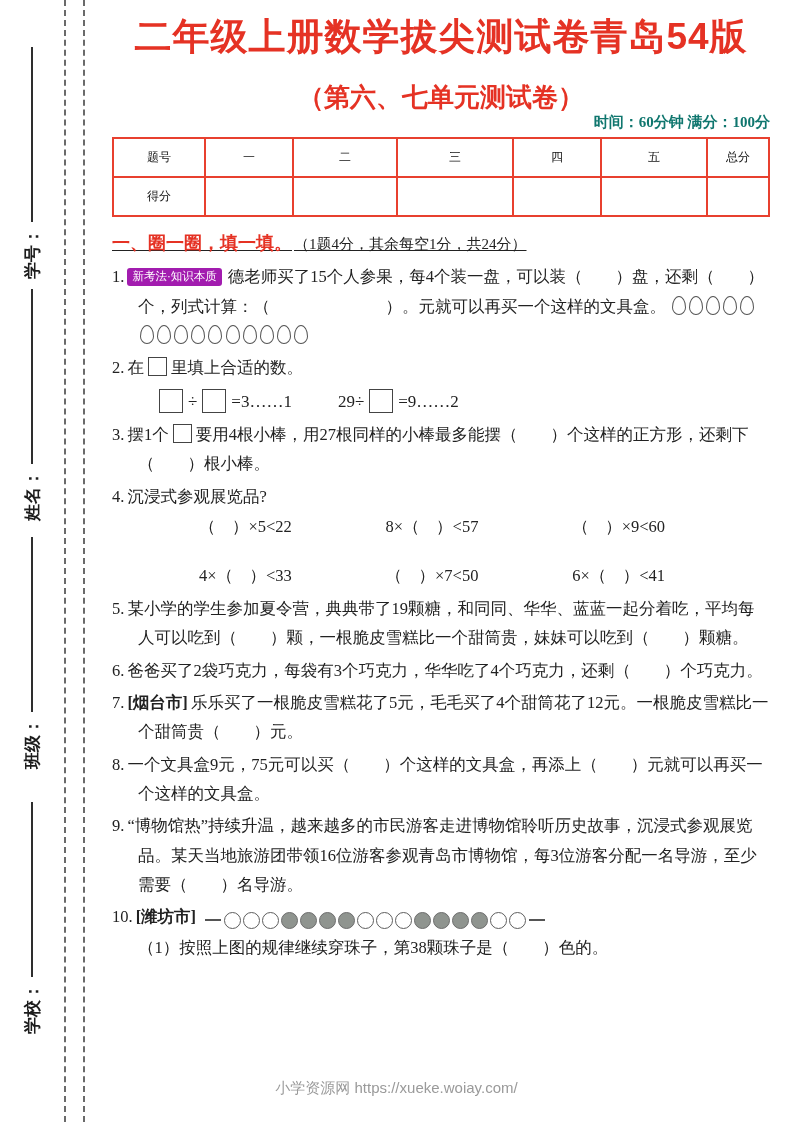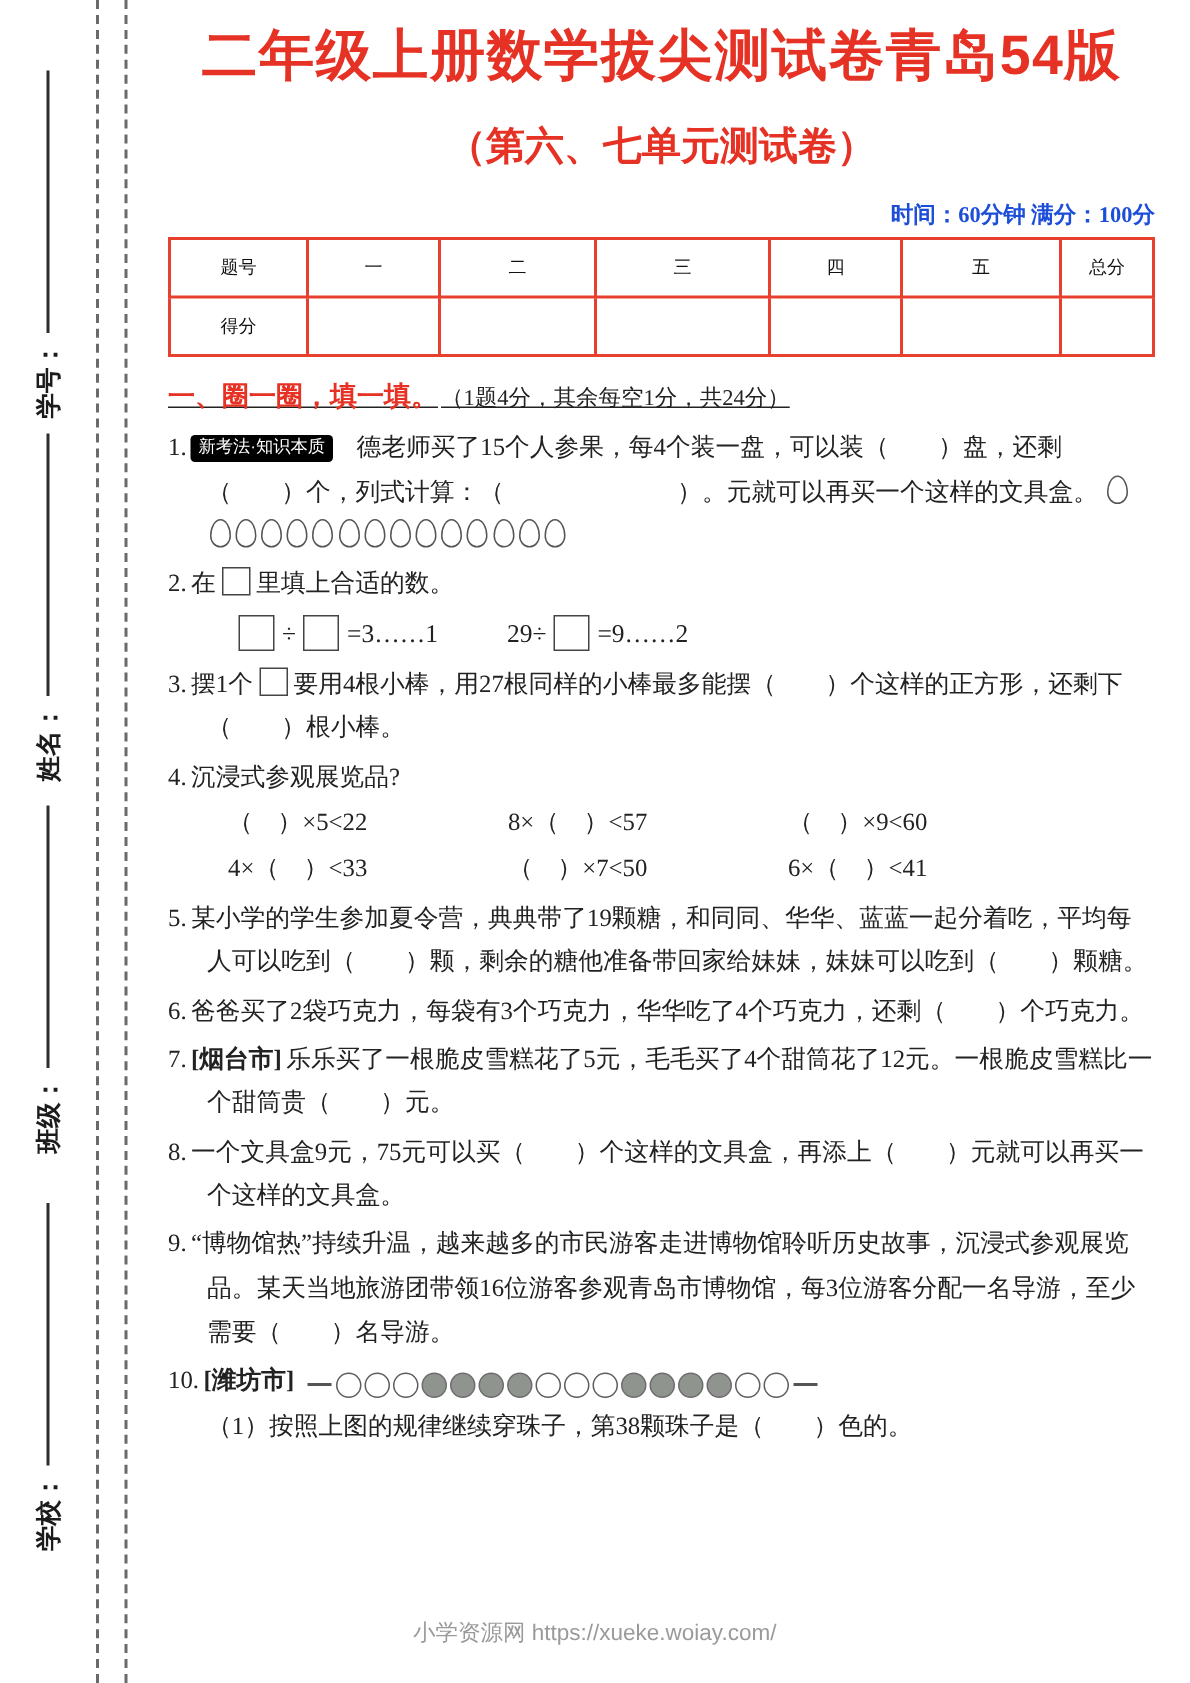--- a/index.html
+++ b/index.html
@@ -22,48 +22,48 @@
   
   .content{position:absolute;left:112px;top:16px;width:658px;}
   .title{
     margin:0;text-align:center;font-size:37px;font-weight:700;color:#e53224;
     letter-spacing:1px;font-family:"Liberation Sans","DejaVu Sans",sans-serif;line-height:1.15;
   }
   .subtitle{
     margin:24px 0 0;text-align:center;font-size:26px;font-weight:700;color:#e53224;
     font-family:"Liberation Sans","DejaVu Sans",sans-serif;line-height:1.1;
   }
-  .meta{text-align:right;font-size:15px;font-weight:600;color:#1d4ed8;margin-top:23px;}
+  .meta{text-align:right;font-size:15px;font-weight:600;color:#0f766e;margin-top:2px;}
   table.score-table{width:100%;border-collapse:collapse;table-layout:fixed;margin-top:5px;}
   table.score-table td{
     border:2px solid #e8402f;height:35px;text-align:center;vertical-align:middle;
     font-size:12px;color:#111;
   }
   .c0{width:88px}.c1{width:84px}.c2{width:100px}.c3{width:112px}.c4{width:84px}.c5{width:102px}
   .section-title{margin-top:14px;font-size:18px;line-height:1.4;text-decoration:underline;}
   .sec-red{color:#e53224;font-weight:700;}
   .sec-note{font-size:15px;color:#222;margin-left:2px;}
   .questions{margin-top:6px;font-size:16.5px;line-height:1.78;color:#222;}
   .q{padding-left:26px;text-indent:-26px;margin-top:3px;}
   .qnum{margin-right:3px;}
   .badge{
-    display:inline-block;text-indent:0;background:#000000;color:#fff;font-size:11.5px;
-    line-height:1.35;padding:1px 5px;border-radius:3px;margin-right:16px;vertical-align:2px;
+    display:inline-block;text-indent:0;background:#a21caf;color:#fff;font-size:11.5px;
+    line-height:1.35;padding:1px 5px;border-radius:3px;margin-right:6px;vertical-align:2px;
     font-family:"Liberation Sans","DejaVu Sans",sans-serif;
   }
   .city-tag{font-weight:700;margin-right:3px;}
   .egg{
     display:inline-block;width:12px;height:17px;border:1.4px solid #555;background:#fff;
     border-radius:50% 50% 50% 50% / 60% 60% 40% 40%;margin:0 1.6px;vertical-align:-3px;
   }
   .sbox{display:inline-block;text-indent:0;width:17px;height:17px;border:1.5px solid #444;vertical-align:-3px;margin:0 4px;}
   .bbox{display:inline-block;text-indent:0;width:22px;height:22px;border:1.5px solid #444;vertical-align:-6px;margin:0 5px;}
   .q2-eq{text-indent:0;margin:4px 0 2px 16px;font-size:17px;}
   .gap{display:inline-block;width:46px;}
-  .q4-grid{display:grid;grid-template-columns:repeat(3,1fr);width:560px;margin:1px 0 0 14px;text-indent:0;row-gap:2px;}
+  .q4-grid{display:grid;grid-template-columns:repeat(3,1fr);width:560px;margin:1px 0 0 14px;text-indent:0;row-gap:20px;text-align:center;}
   .beads{vertical-align:middle;margin-left:4px;white-space:nowrap;}
   .beads::before,.beads::after{
     content:"";display:inline-block;width:16px;height:2px;background:#555;vertical-align:middle;margin:0 2px;
   }
   .bead{display:inline-block;width:15px;height:15px;border-radius:50%;border:1.5px solid #5e5e5e;vertical-align:middle;margin:0 1px;background:#fff;}
   .bead.d{background:#8f948f;border-color:#6d6d6d;}
   .q-sub{text-indent:0;margin-top:0;}
   .footer{
     position:absolute;left:0;right:0;bottom:24px;text-align:center;color:#9a9a9a;font-size:15px;
     font-family:"Liberation Sans","DejaVu Sans",sans-serif;
@@ -153,21 +153,21 @@
           <span>（　）×5&lt;22</span>
           <span>8×（　）&lt;57</span>
           <span>（　）×9&lt;60</span>
           <span>4×（　）&lt;33</span>
           <span>（　）×7&lt;50</span>
           <span>6×（　）&lt;41</span>
         </div>
       </div>
 
       <div class="q">
-        <span class="qnum">5.</span><span class="qtext">某小学的学生参加夏令营，典典带了19颗糖，和同同、华华、蓝蓝一起分着吃，平均每人可以吃到（　　）颗，剩余的糖他准备带回家给妹妹，妹妹可以吃到（　　）颗糖。</span>
+        <span class="qnum">5.</span><span class="qtext">某小学的学生参加夏令营，典典带了19颗糖，和同同、华华、蓝蓝一起分着吃，平均每人可以吃到（　　）颗，一根脆皮雪糕比一个甜筒贵，妹妹可以吃到（　　）颗糖。</span>
       </div>
 
       <div class="q">
         <span class="qnum">6.</span><span class="qtext">爸爸买了2袋巧克力，每袋有3个巧克力，华华吃了4个巧克力，还剩（　　）个巧克力。</span>
       </div>
 
       <div class="q">
         <span class="qnum">7.</span><span class="city-tag">[烟台市]</span><span class="qtext">乐乐买了一根脆皮雪糕花了5元，毛毛买了4个甜筒花了12元。一根脆皮雪糕比一个甜筒贵（　　）元。</span>
       </div>
 

